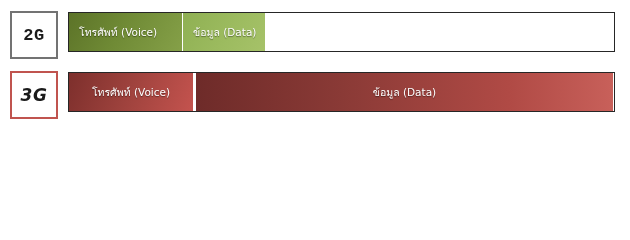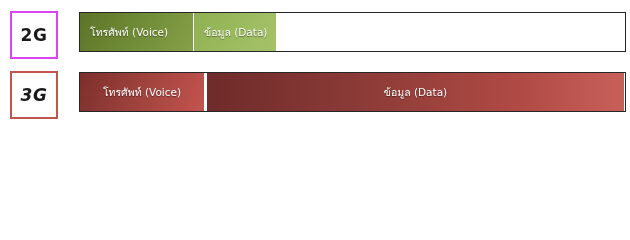--- a/index.html
+++ b/index.html
@@ -40,27 +40,27 @@
     box-sizing: border-box;
     background: #ffffff;
     display: flex;
     align-items: center;
     justify-content: center;
     font-size: 17px;
     font-weight: bold;
     color: #1a1a1a;
     letter-spacing: 0.5px;
   }
-  .gen-badge-2g { border: 2px solid #d946ef; }
+  .gen-badge-2g { border: 2px solid #737373; font-family: Liberation Mono, monospace; }
   .gen-badge-3g { border: 2px solid #c0544f; font-style: italic; }
 
   
   .track {
     position: absolute;
-    left: 79px;
+    left: 68px;
     top: 1px;
     width: 547px;
     height: 40px;
     box-sizing: border-box;
     border: 1.5px solid #262626;
     background: #ffffff;
     overflow: hidden;
   }
 
   

